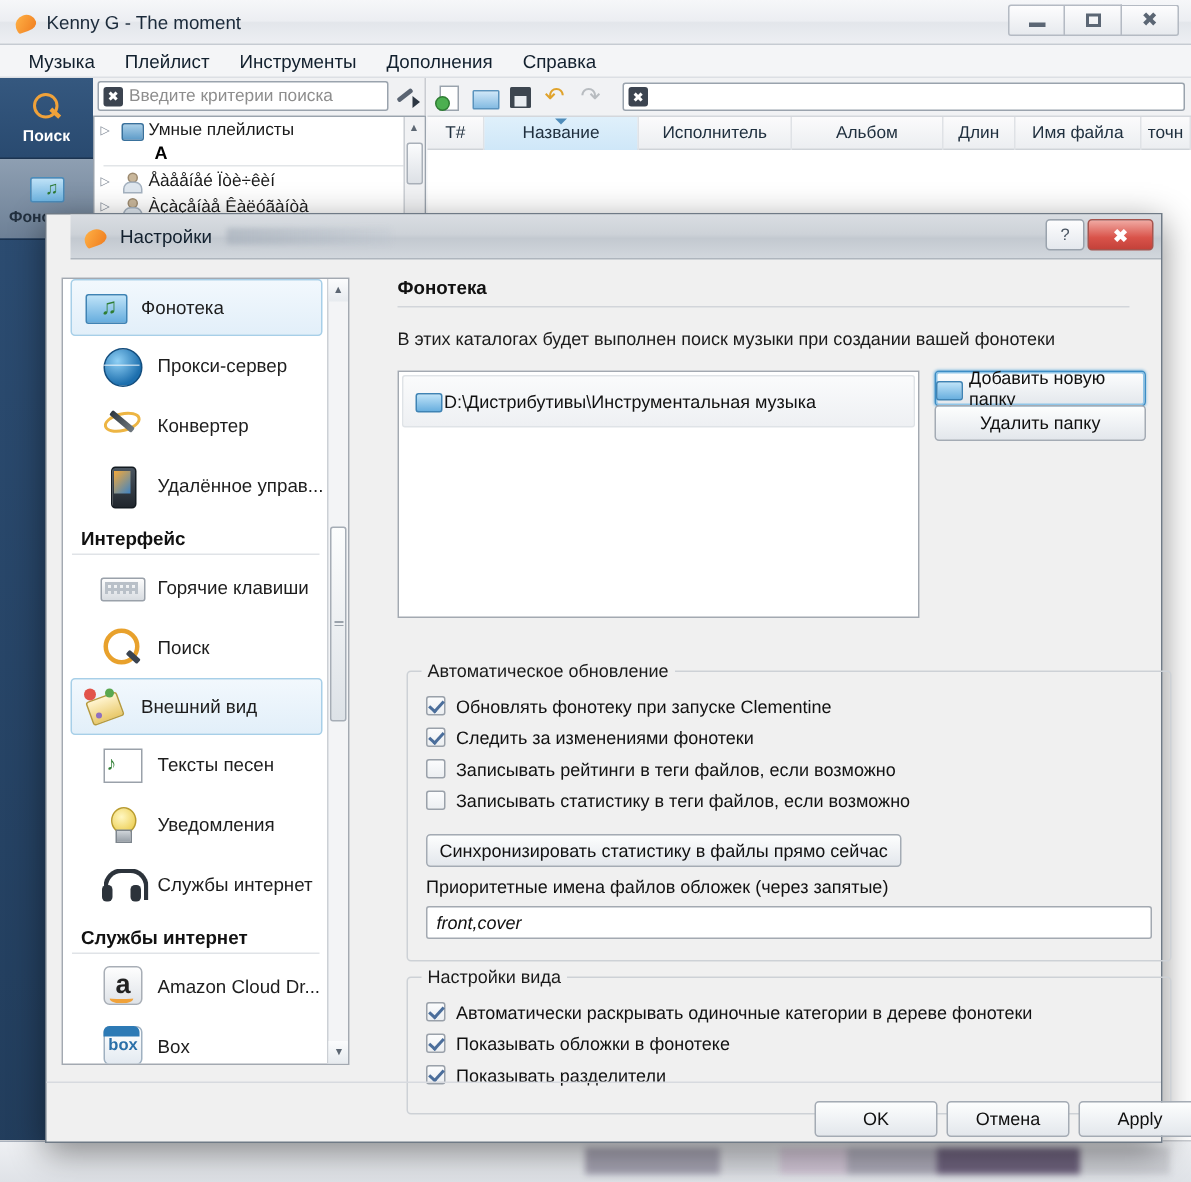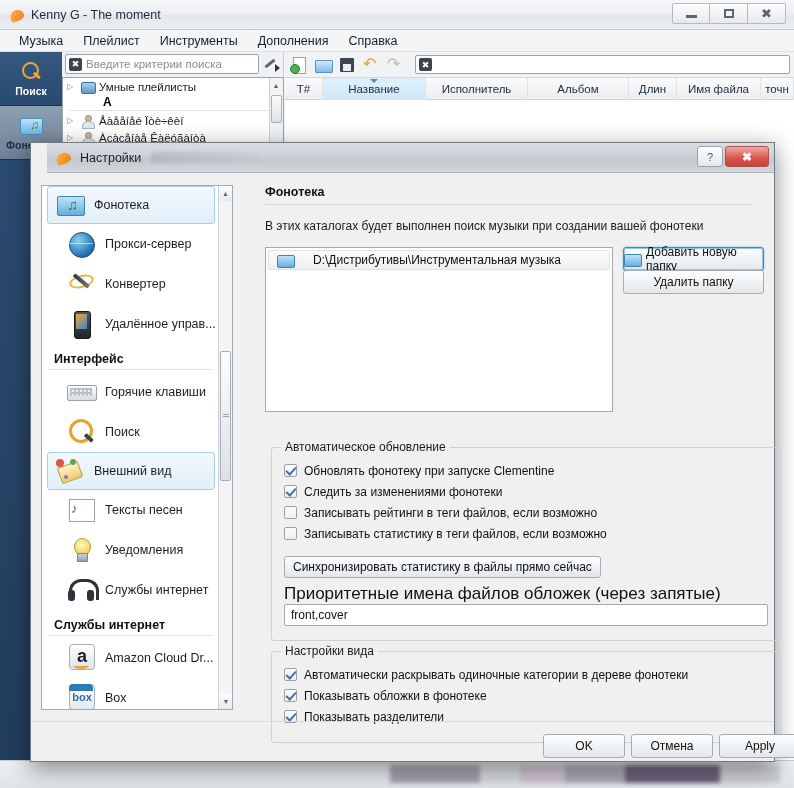--- a/index.html
+++ b/index.html
@@ -303,21 +303,21 @@
   #pane { position:absolute; left:212px; top:42px; width:522px; height:525px; }
   #pane-title { font-weight:bold; font-size:12.5px; color:#111; padding-left:22px; }
   #pane-rule { height:1px; background:#d2d5da; margin:5px 12px 0 22px;}
   .pane-desc { font-size:12px; color:#1b1b1b; padding:14px 0 6px 22px;}
 
   #dir-list {
     position:absolute; left:22px; top:62px; width:348px; height:165px;
     background:#fff; border:1px solid #a3a9b1;
   }
   .dir-row {
-    display:flex; align-items:center; gap:20px; height:20px; padding-left:8px;
+    display:flex; align-items:center; gap:3px; height:35px; padding-left:8px;
     font-size:12px; color:#111;
     background:linear-gradient(#fafbfc,#eef0f3); border:1px solid #dfe3e7; margin:2px;
     border-radius:2px;
   }
   .ico-folder-sm { width:16px;height:13px; position:relative; flex:0 0 16px;}
   .ico-folder-sm::before{content:"";position:absolute;left:0;top:1px;width:16px;height:11px;
     background:linear-gradient(#bfe3f8,#69afdf); border:1px solid #3f83b4; border-radius:2px;}
 
   .btn {
     background:linear-gradient(#fdfefe,#e3e7ec);
@@ -345,25 +345,25 @@
     background:linear-gradient(#fbfcfd,#eceff2);
     border:1px solid #9aa1aa; border-radius:2px; position:relative;
   }
   .cbox.on::after{
     content:""; position:absolute; left:3px; top:0px; width:4px; height:8px;
     border:solid #4b6e9b; border-width:0 2px 2px 0; transform:rotate(42deg);
   }
   #btn-sync {
     position:absolute; left:12px; top:108px; height:22px; padding:0 8px;
   }
-  .field-label { position:absolute; left:12px; top:136px; font-size:17px; color:#111;}
+  .field-label { position:absolute; left:12px; top:136px; font-size:12px; color:#111;}
   #cover-input {
     position:absolute; left:12px; top:156px; width:484px; height:22px;
     background:#fff; border:1px solid #a3a9b1; border-radius:2px;
-    display:flex; align-items:center; padding-left:6px; font-size:12px; color:#111;
+    display:flex; align-items:center; padding-left:6px; font-size:12px; color:#111;font-style:italic;
   }
 
   #dlg-footer {
     position:absolute; left:0; bottom:0; width:743px; height:40px;
     border-top:1px solid #d7dadf;
   }
   .footer-btn { position:absolute; top:12px; width:82px; height:24px; }
   #btn-ok { left:512px; }
   #btn-cancel { left:600px; }
   #btn-apply { left:688px; }

